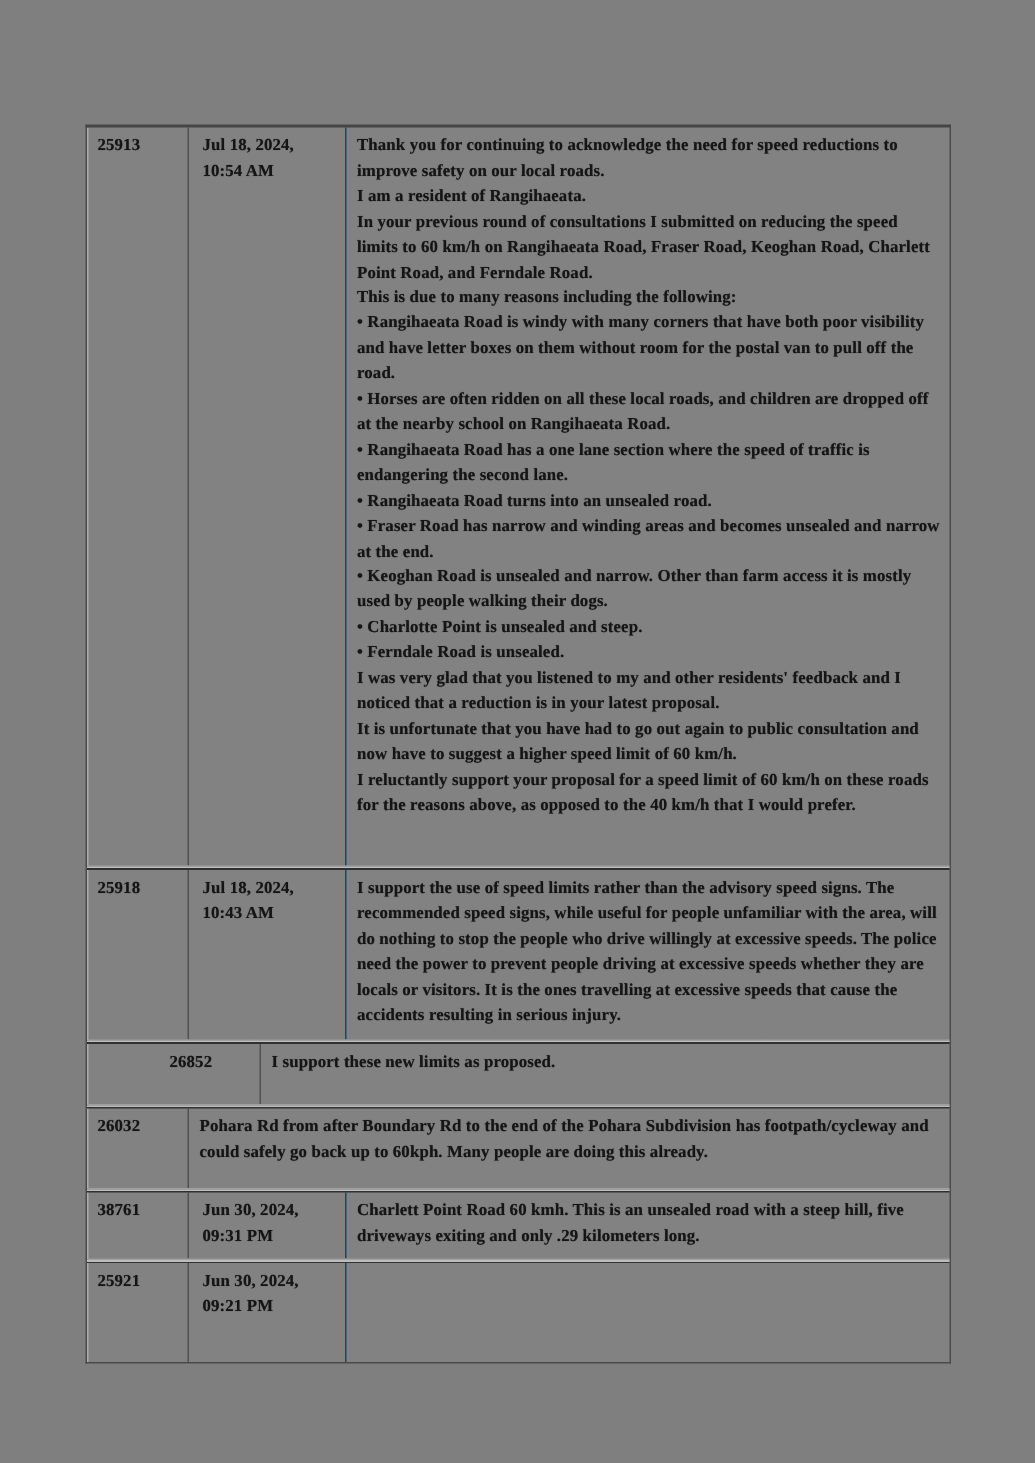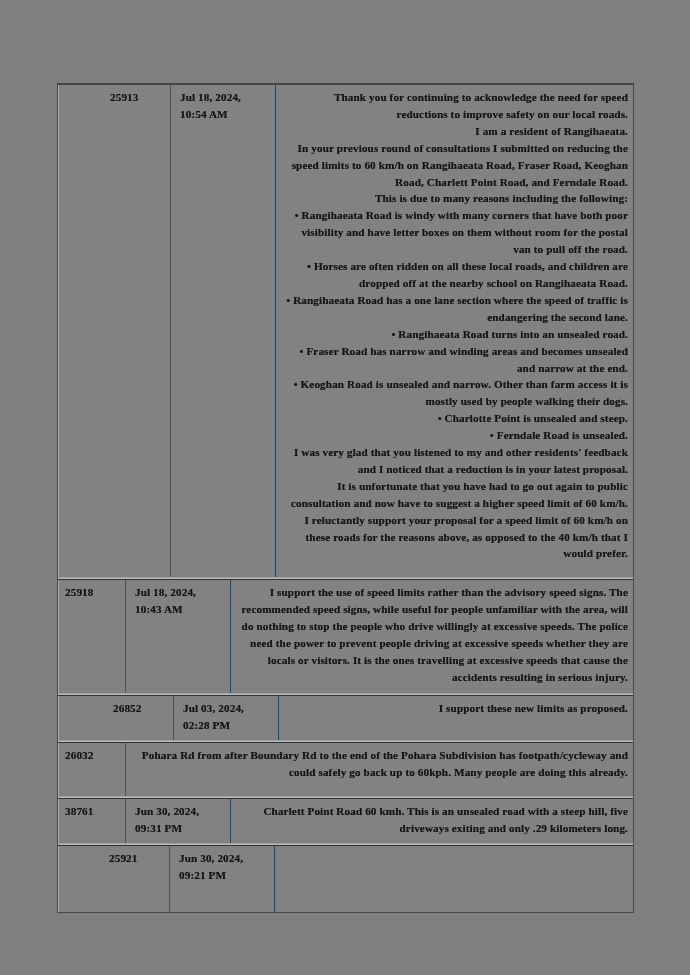--- a/index.html
+++ b/index.html
@@ -62,28 +62,27 @@
   .cell-date {
     width: 105px;
     flex: 0 0 105px;
     border-right: 1px solid #0c4a6e;
     padding-left: 9px;
   }
   .cell-comment {
     flex: 1 1 auto;
     padding-left: 7px;
     padding-right: 5px;
-    text-align: right;
   }
-  .r1 { min-height: 492px; padding-left: 45px; }
+  .r1 { min-height: 492px; }
   .r2 { min-height: 113px; }
   .r3 { min-height: 40px; margin-left: 48px;  }
   .r4 { min-height: 53px;  }
   .r5 { min-height: 41px;  }
-  .r6 { min-height: 66px; margin-left: 44px;  }
+  .r6 { min-height: 66px;  }
 </style>
 </head>
 <body>
 
 <div class="page">
   <div class="doc-table">
 
     <div class="row r1">
       <div class="cell cell-id">25913</div>
       <div class="cell cell-date">Jul 18, 2024,
@@ -111,22 +110,20 @@
       <div class="cell cell-id">25918</div>
       <div class="cell cell-date">Jul 18, 2024,
 10:43 AM</div>
       <div class="cell cell-comment">I support the use of speed limits rather than the advisory speed signs. The recommended speed signs, while useful for people unfamiliar with the area, will do nothing to stop the people who drive willingly at excessive speeds. The police need the power to prevent people driving at excessive speeds whether they are locals or visitors. It is the ones travelling at excessive speeds that cause the accidents resulting in serious injury.</div>
     </div>
 
     <div class="row-sep"></div>
 
     <div class="row r3">
       <div class="cell cell-id">26852</div>
-      <div class="cell cell-date">Jul 03, 2024,
-02:28 PM</div>
       <div class="cell cell-comment">I support these new limits as proposed.</div>
     </div>
 
     <div class="row-sep"></div>
 
     <div class="row r4">
       <div class="cell cell-id">26032</div>
       <div class="cell cell-comment">Pohara Rd from after Boundary Rd to the end of the Pohara Subdivision has footpath/cycleway and could safely go back up to 60kph. Many people are doing this already.</div>
     </div>
 

